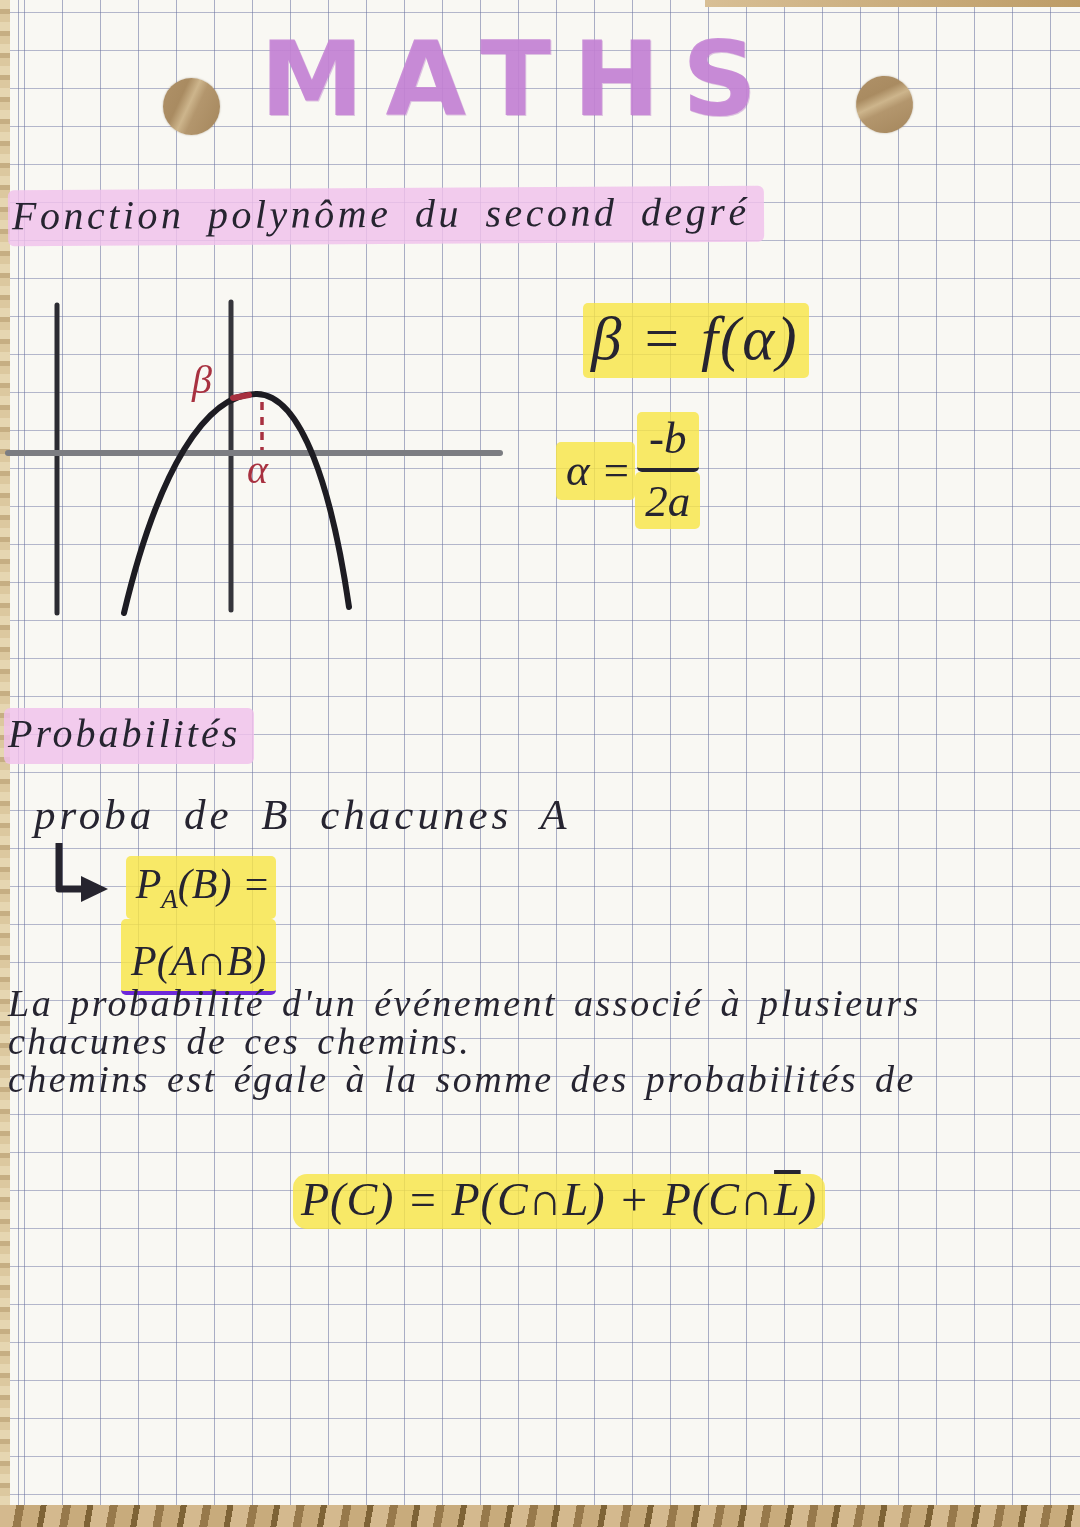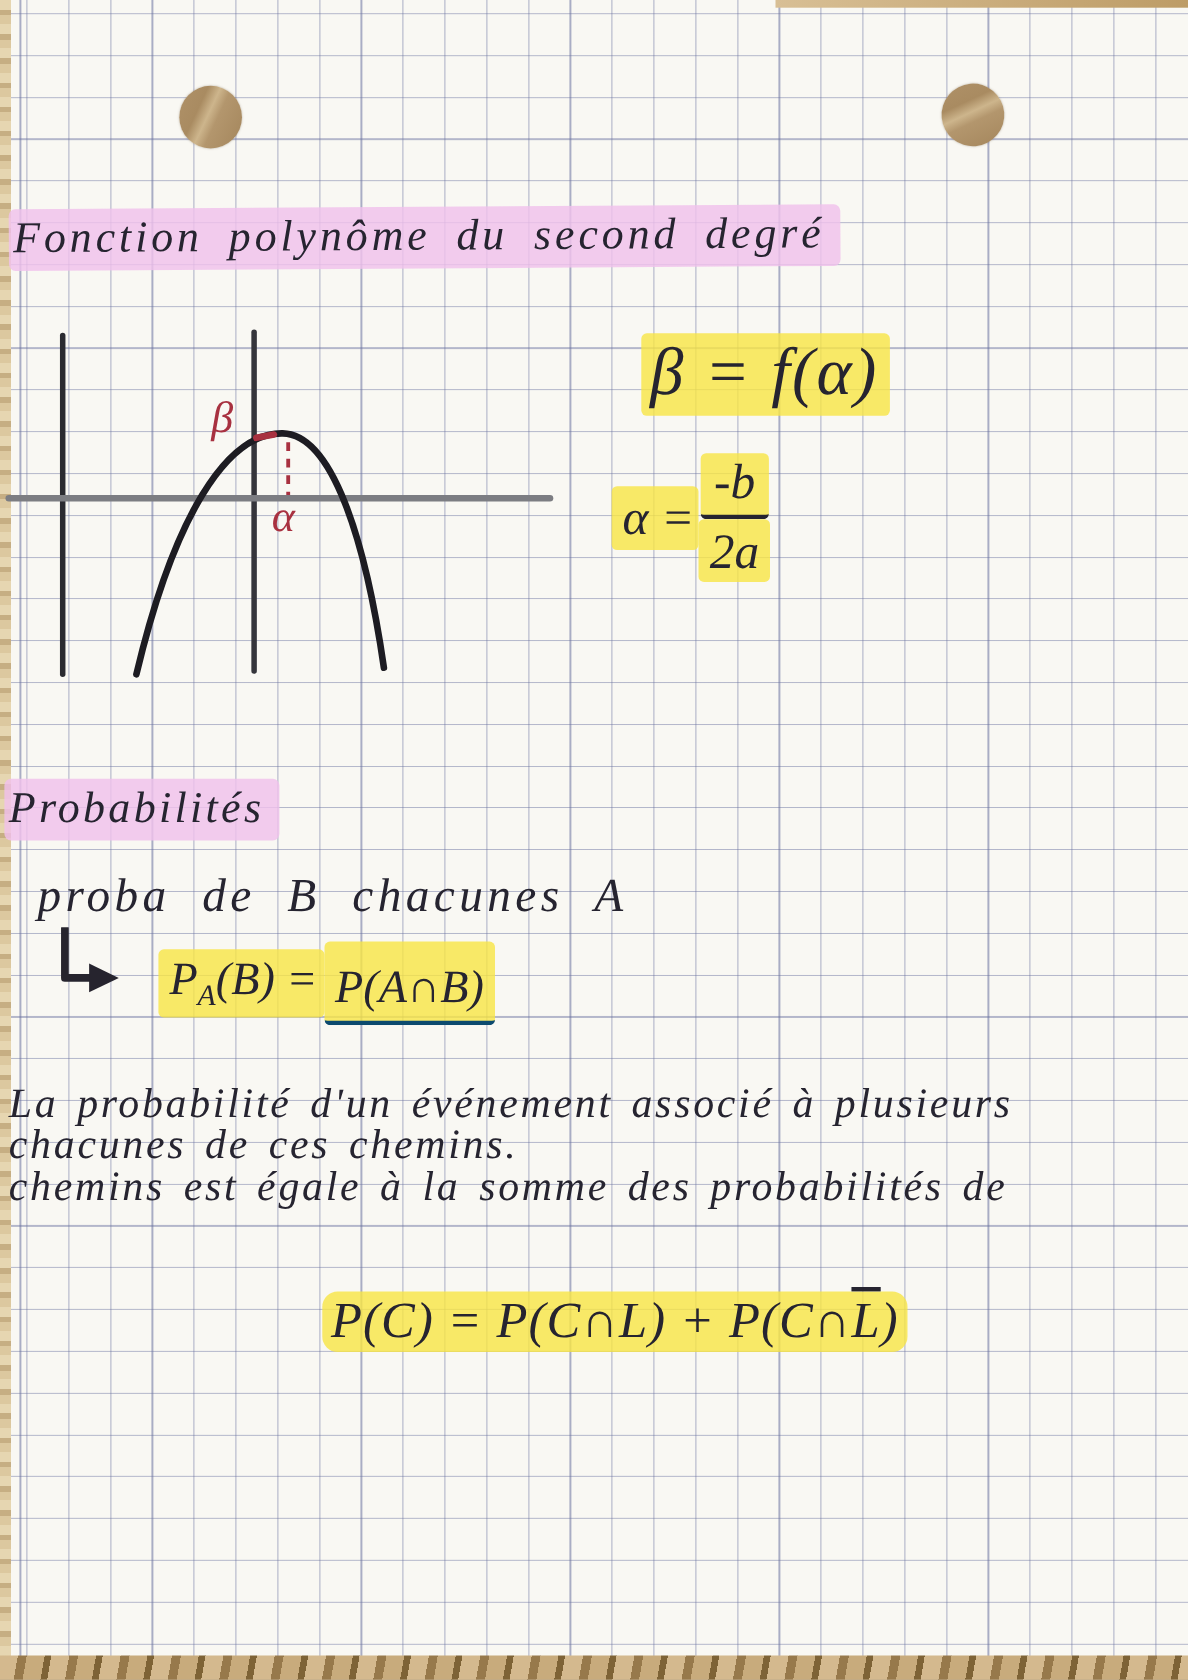--- a/index.html
+++ b/index.html
@@ -71,26 +71,26 @@
   .alpha-formula .lhs { padding:2px 4px 4px 10px; }
   .frac { display:inline-flex; flex-direction:column; align-items:center; }
   .frac .num { border-bottom:4px solid #262430; padding:0 12px 4px; }
   .frac .den { padding:3px 10px 2px; }
   .caption {
     position:absolute; left:34px; top:790px;
     font-size:43px; letter-spacing:4px; word-spacing:14px; white-space:nowrap;
   }
   .branch-arrow { position:absolute; left:50px; top:843px; }
   .cond {
-    position:absolute; left:144px; top:856px;
-    display:flex; align-items:center; font-size:42px;
+    position:absolute; left:121px; top:856px;
+    display:flex; align-items:flex-end; font-size:42px;flex-direction:column;
   }
   .cond .cond-lhs { padding:4px 6px 4px 10px; white-space:nowrap; }
   .cond sub { font-size:27px; vertical-align:-10px; }
-  .cond .frac .num { border-bottom:4px solid #0c4a6e; padding:18px 10px 6px; }
+  .cond .frac .num { border-bottom:4px solid #6d28d9; padding:18px 10px 6px; }
   .cond .frac .den { margin-top:2px; padding:2px 14px 6px; }
   .paragraph {
     position:absolute; left:8px; top:984px; width:1070px;
     font-size:38px; line-height:38px; letter-spacing:2.5px; word-spacing:5px;
   }
   .paragraph .pline { white-space:nowrap; }
   .total-formula {
     position:absolute; left:293px; top:1173px;
     font-size:46px; letter-spacing:1px; white-space:nowrap;
   }
@@ -102,20 +102,21 @@
 
 <div class="photo">
 
   <div class="paper"></div>
   <div class="wood-left"></div>
   <div class="wood-top"></div>
 
   <div class="dot dot-left"></div>
   <div class="dot dot-right"></div>
 
+  <div class="title">MATHS</div>
 
   <div class="heading1 hand">
     <span class="hl-pink">Fonction polynôme du second degré</span>
   </div>
 
   <svg class="sketch" width="540" height="335" viewBox="0 0 540 335">
     <line x1="57" y1="10" x2="57" y2="318" stroke="#2b2b31" stroke-width="5" stroke-linecap="round"></line>
     <line x1="231" y1="7" x2="231" y2="315" stroke="#35353b" stroke-width="5" stroke-linecap="round"></line>
     <line x1="8" y1="158" x2="500" y2="158" stroke="#7c7d82" stroke-width="6" stroke-linecap="round"></line>
     <path d="M124,318 C158,175 206,98 257,99 C302,100 332,195 349,312" fill="none" stroke="#1d1c22" stroke-width="6" stroke-linecap="round"></path>

